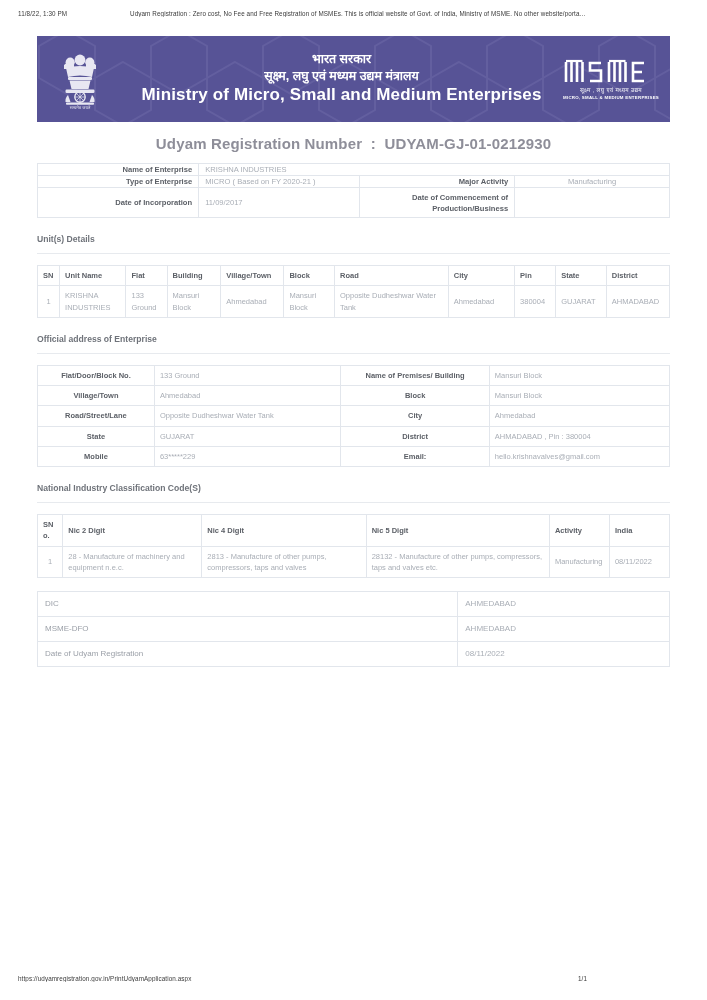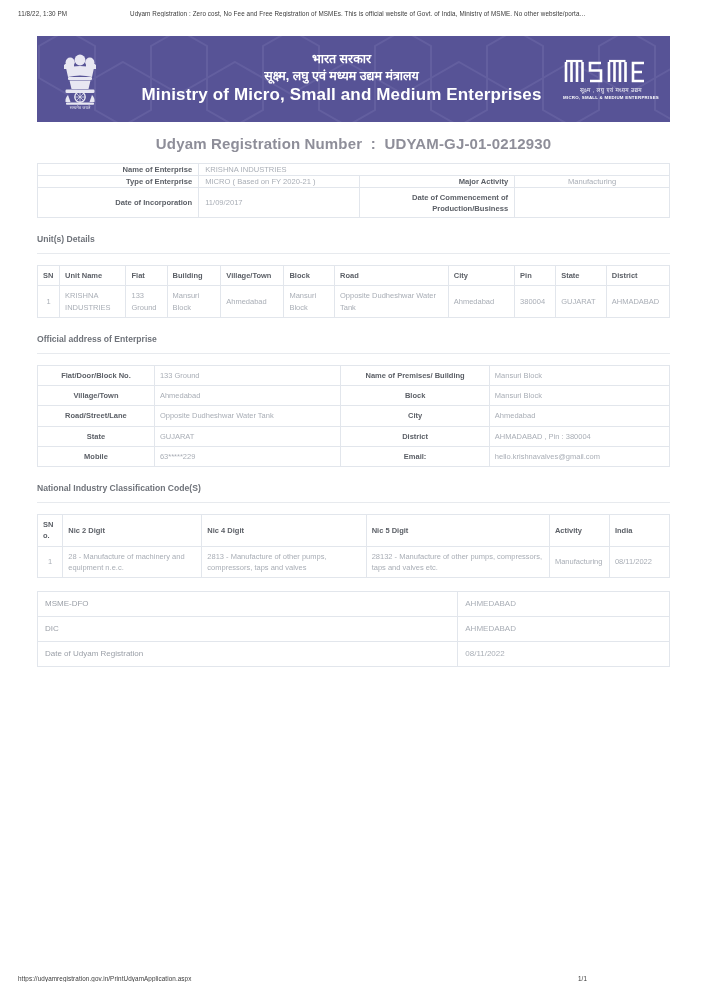--- a/index.html
+++ b/index.html
@@ -444,25 +444,25 @@
       </tbody>
     </table>
 
     <table class="grid kv-bottom">
       <colgroup>
           <col style="width:66.5%">
           <col style="width:33.5%">
         </colgroup>
       <tbody>
         <tr>
+          <td class="k">DIC</td>
+          <td>AHMEDABAD</td>
+        </tr>
+        <tr>
           <td class="k">MSME-DFO</td>
-          <td>AHMEDABAD</td>
-        </tr>
-        <tr>
-          <td class="k">DIC</td>
           <td>AHMEDABAD</td>
         </tr>
         <tr>
           <td class="k">Date of Udyam Registration</td>
           <td>08/11/2022</td>
         </tr>
       </tbody>
     </table>
 
   </div>

